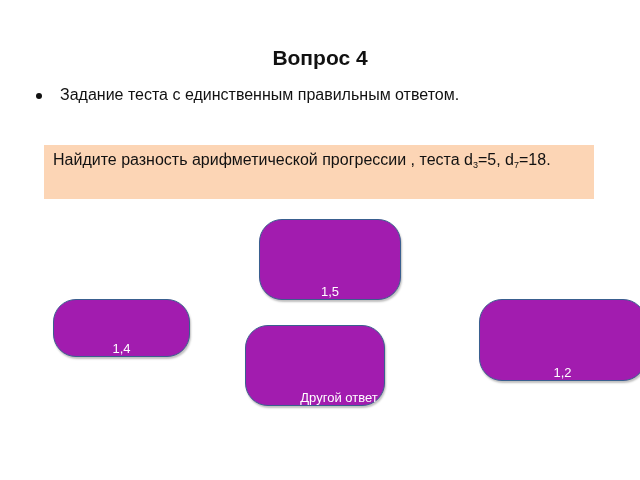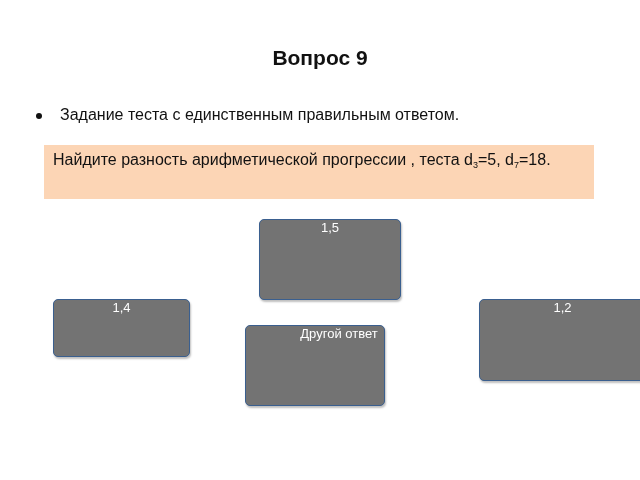--- a/index.html
+++ b/index.html
@@ -6,44 +6,44 @@
   body {
     width: 640px; height: 480px; background: #ffffff; position: relative; overflow: hidden;
     font-family: "Liberation Sans", "DejaVu Sans", sans-serif; color: #000;
   }
   .title {
     position: absolute; left: 0; top: 46px; width: 640px; text-align: center;
     font-size: 21px; font-weight: bold; color: #111;
   }
   .bullet-row {
     position: absolute; left: 36px; top: 86px; font-size: 16px; color: #111;
-    display: flex; align-items: center; margin-top: 20px;
+    display: flex; align-items: center;
   }
   .bullet-dot { width: 6px; height: 6px; background: #111; border-radius: 50%; margin-right: 18px; margin-top: 1px; }
   .question-box {
     position: absolute; left: 44px; top: 145px; width: 536px; height: 44px;
     background: #fcd5b5; padding: 4px 5px 6px 9px;
     font-size: 16px; line-height: 22px; color: #111;
   }
   .question-box sub { font-size: 9px; vertical-align: -3px; line-height: 0; }
   .answer {
-    position: absolute; background: #737373; border: 1.5px solid #3a5f8f;
-    border-radius: 5px; color: #fff; font-size: 13px;
-    display: flex; align-items: flex-start; justify-content: center;
+    position: absolute; background: #a21caf; border: 1.5px solid #3a5f8f;
+    border-radius: 23px; color: #fff; font-size: 13px;
+    display: flex; align-items: flex-end; justify-content: center;
     box-shadow: 1px 2px 2px rgba(0,0,0,0.25); cursor: pointer; box-sizing: border-box;
   }
   #ans-top    { left: 259px; top: 219px; width: 142px; height: 81px; }
   #ans-left   { left: 53px;  top: 299px; width: 137px; height: 58px; }
   #ans-right  { left: 479px; top: 299px; width: 167px; height: 82px; }
   #ans-bottom { left: 245px; top: 325px; width: 140px; height: 81px; padding-left: 48px; }
 </style>
 </head>
 <body>
 
-<div class="title">Вопрос 9</div>
+<div class="title">Вопрос 4</div>
 
 <div class="bullet-row">
   <span class="bullet-dot"></span>
   <span>Задание теста с единственным правильным ответом.</span>
 </div>
 
 <div class="question-box"><span>Найдите разность арифметической прогрессии , теста d</span><sub>3</sub><span>=5, d</span><sub>7</sub><span>=18.</span></div>
 
 <div class="answer" id="ans-top">
   <span>1,5</span>

